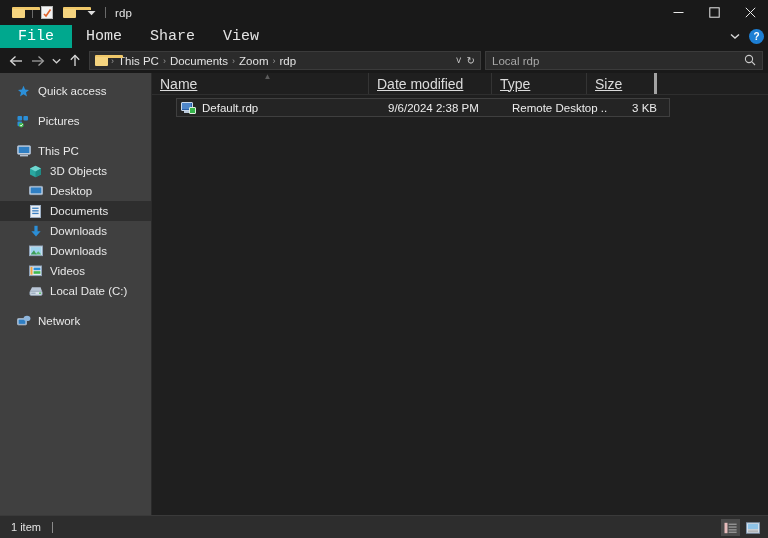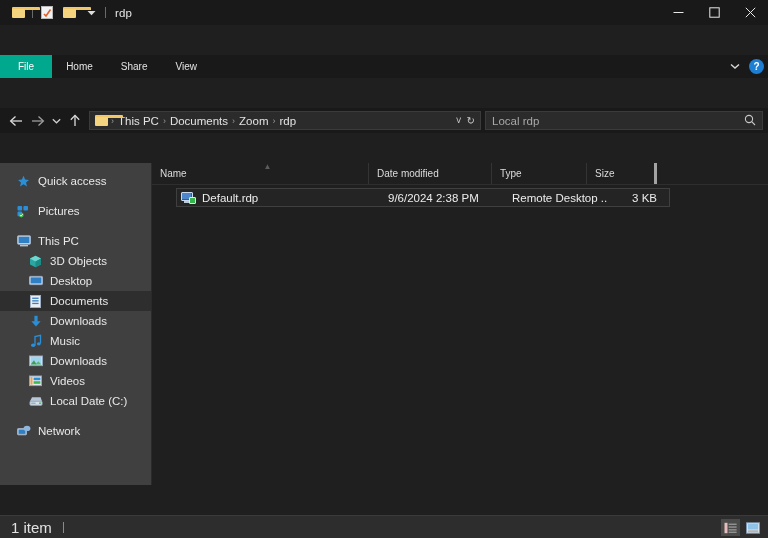--- a/index.html
+++ b/index.html
@@ -2,21 +2,21 @@
 <html><head>
 <meta charset="utf-8">
 <style>
   * { box-sizing: border-box; margin: 0; padding: 0; }
   html, body {
     width: 768px; height: 538px;
     background: #1f1f1f;
     font-family: "Liberation Sans", sans-serif;
     overflow: hidden;
   }
-  .window { width: 768px; height: 538px; display: flex; flex-direction: column; background: #1f1f1f; position: relative; gap: 30px; }
+  .window { width: 768px; height: 538px; display: flex; flex-direction: column; background: #1f1f1f; position: relative; }
 
   
   .titlebar {
     height: 25px; background: #191919; display: flex; align-items: center;
     flex: 0 0 25px; position: relative;
   }
   .qat { display: flex; align-items: center; padding-left: 7px; gap: 0px; }
   .qat-ico { width: 22px; height: 22px; display: flex; align-items: center; justify-content: center; }
   .qat-sep { width: 1px; height: 11px; background: #6a6a6a; margin: 0 3px; }
   .title-text {
@@ -32,21 +32,21 @@
   .folder .tab { position: absolute; left: 0; top: 0; width: 6px; height: 2.5px; background: #f0c86a; border-radius: 1px 1px 0 0; }
   .folder .body { position: absolute; left: 0; top: 2px; width: 13px; height: 9px; background: #f5d47f; border-radius: 1px; }
 
   
   .tabbar {
     height: 23px; background: #191919; display: flex; align-items: stretch;
     flex: 0 0 23px; position: relative;
   }
   .tab {
     padding: 0 14px; display: flex; align-items: center; justify-content: center;
-    color: #e3e3e3; font-size: 10px; white-space: nowrap;
+    color: #e3e3e3; font-size: 15px; white-space: nowrap; font-family: Liberation Mono, monospace;
   }
   .tab.file { background: #00a88e; color: #ffffff; padding: 0 18px; }
   .tabbar-right { position: absolute; right: 4px; top: 0; height: 23px; display: flex; align-items: center; gap: 6px; }
   .chevron-btn { width: 16px; height: 23px; display: flex; align-items: center; justify-content: center; }
   .help-btn {
     width: 15px; height: 15px; border-radius: 50%; background: #1d7fd4;
     color: #fff; font-size: 10px; display: flex; align-items: center; justify-content: center;
     font-weight: bold;
   }
 
@@ -89,22 +89,22 @@
   .nav-gap { height: 10px; }
   .nav-ico { width: 15px; height: 15px; display: flex; align-items: center; justify-content: center; flex: 0 0 15px; }
 
   
   .content { flex: 1 1 auto; display: flex; flex-direction: column; min-width: 0; background: #1f1f1f; }
   .colhead {
     height: 22px; display: flex; align-items: flex-end; position: relative;
     border-bottom: 1px solid #2e2e2e; flex: 0 0 22px;
   }
   .col {
-    height: 21px; display: flex; align-items: center; color: #dcdcdc; font-size: 10px;
-    padding-left: 8px; border-right: 1px solid #343434; white-space: nowrap;
+    height: 21px; display: flex; align-items: center; color: #dcdcdc; font-size: 14px;
+    padding-left: 8px; border-right: 1px solid #343434; white-space: nowrap; text-decoration: underline;
   }
   .col.name { flex: 0 0 217px; }
   .col.date { flex: 0 0 123px; }
   .col.type { flex: 0 0 95px; }
   .col.size { flex: 0 0 70px; border-right: 3px solid #a3a3a3; }
   .sort-caret {
     position: absolute; left: 111px; top: 1px; width: 9px; height: 5px; color: #5c5c5c;
     font-size: 8px; line-height: 5px; text-align: center;
   }
   .filelist { flex: 1 1 auto; padding-top: 3px; overflow: hidden; }
@@ -123,21 +123,21 @@
   .rdp-ico .mon { position: absolute; left: 0; top: 1px; width: 12px; height: 9px; background: #2a5fa8; border: 1px solid #c9d8ea; border-radius: 1px; }
   .rdp-ico .mon-scr { position: absolute; left: 1px; top: 2px; width: 9px; height: 6px; background: #4e86c9; }
   .rdp-ico .base { position: absolute; left: 3px; top: 10px; width: 7px; height: 2px; background: #b9c8da; }
   .rdp-ico .grn { position: absolute; right: 0; bottom: 0; width: 7px; height: 7px; background: #35b44b; border: 1px solid #ddeedd; border-radius: 1px; }
 
   
   .statusbar {
     height: 23px; flex: 0 0 23px; background: #2d2d2d; border-top: 1px solid #3a3a3a;
     display: flex; align-items: center; position: relative;
   }
-  .status-text { color: #e2e2e2; font-size: 15px; padding-left: 11px; }
+  .status-text { color: #e2e2e2; font-size: 11px; padding-left: 11px; }
   .status-sep { width: 1px; height: 11px; background: #8a8a8a; margin-left: 11px; }
   .view-btns { position: absolute; right: 6px; top: 3px; display: flex; gap: 3px; }
   .vbtn { width: 19px; height: 17px; display: flex; align-items: center; justify-content: center; }
   .vbtn.active { background: #4a4a4a; }
 
   
   svg { overflow: visible; }
 </style>
 </head>
 <body>
@@ -345,30 +345,20 @@
       <div class="nav-item indent">
         <span class="nav-ico">
           <svg width="12" height="13" viewBox="0 0 12 13">
             <rect x="4.4" y="0.8" width="3.2" height="6" fill="#2b8fd8"></rect>
             <path d="M1.4 6.2 L10.6 6.2 L6 11.6 Z" fill="#2b8fd8"></path>
           </svg>
         </span>
         <span>Downloads</span>
       </div>
 
-      <div class="nav-item indent">
-        <span class="nav-ico">
-          <svg width="12" height="13" viewBox="0 0 12 13">
-            <path d="M5 10 L5 1.5 L10.5 0.4 L10.5 8.6" stroke="#2b8fd8" stroke-width="1.3" fill="none"></path>
-            <ellipse cx="3.2" cy="10.2" rx="2.2" ry="1.8" fill="#2b8fd8"></ellipse>
-            <ellipse cx="8.8" cy="8.8" rx="1.9" ry="1.6" fill="#2b8fd8"></ellipse>
-          </svg>
-        </span>
-        <span>Music</span>
-      </div>
 
       <div class="nav-item indent">
         <span class="nav-ico">
           <svg width="14" height="12" viewBox="0 0 14 12">
             <rect x="0.5" y="1" width="13" height="9.6" fill="#dfe8f1" stroke="#8fa3ba"></rect>
             <rect x="1.6" y="2.1" width="10.8" height="7.4" fill="#9fd4ee"></rect>
             <path d="M1.6 9.5 L5 5.2 L7.6 9.5 Z" fill="#3f9d5a"></path>
             <path d="M6.4 9.5 L9.2 6.2 L12.4 9.5 Z" fill="#57b870"></path>
           </svg>
         </span>

